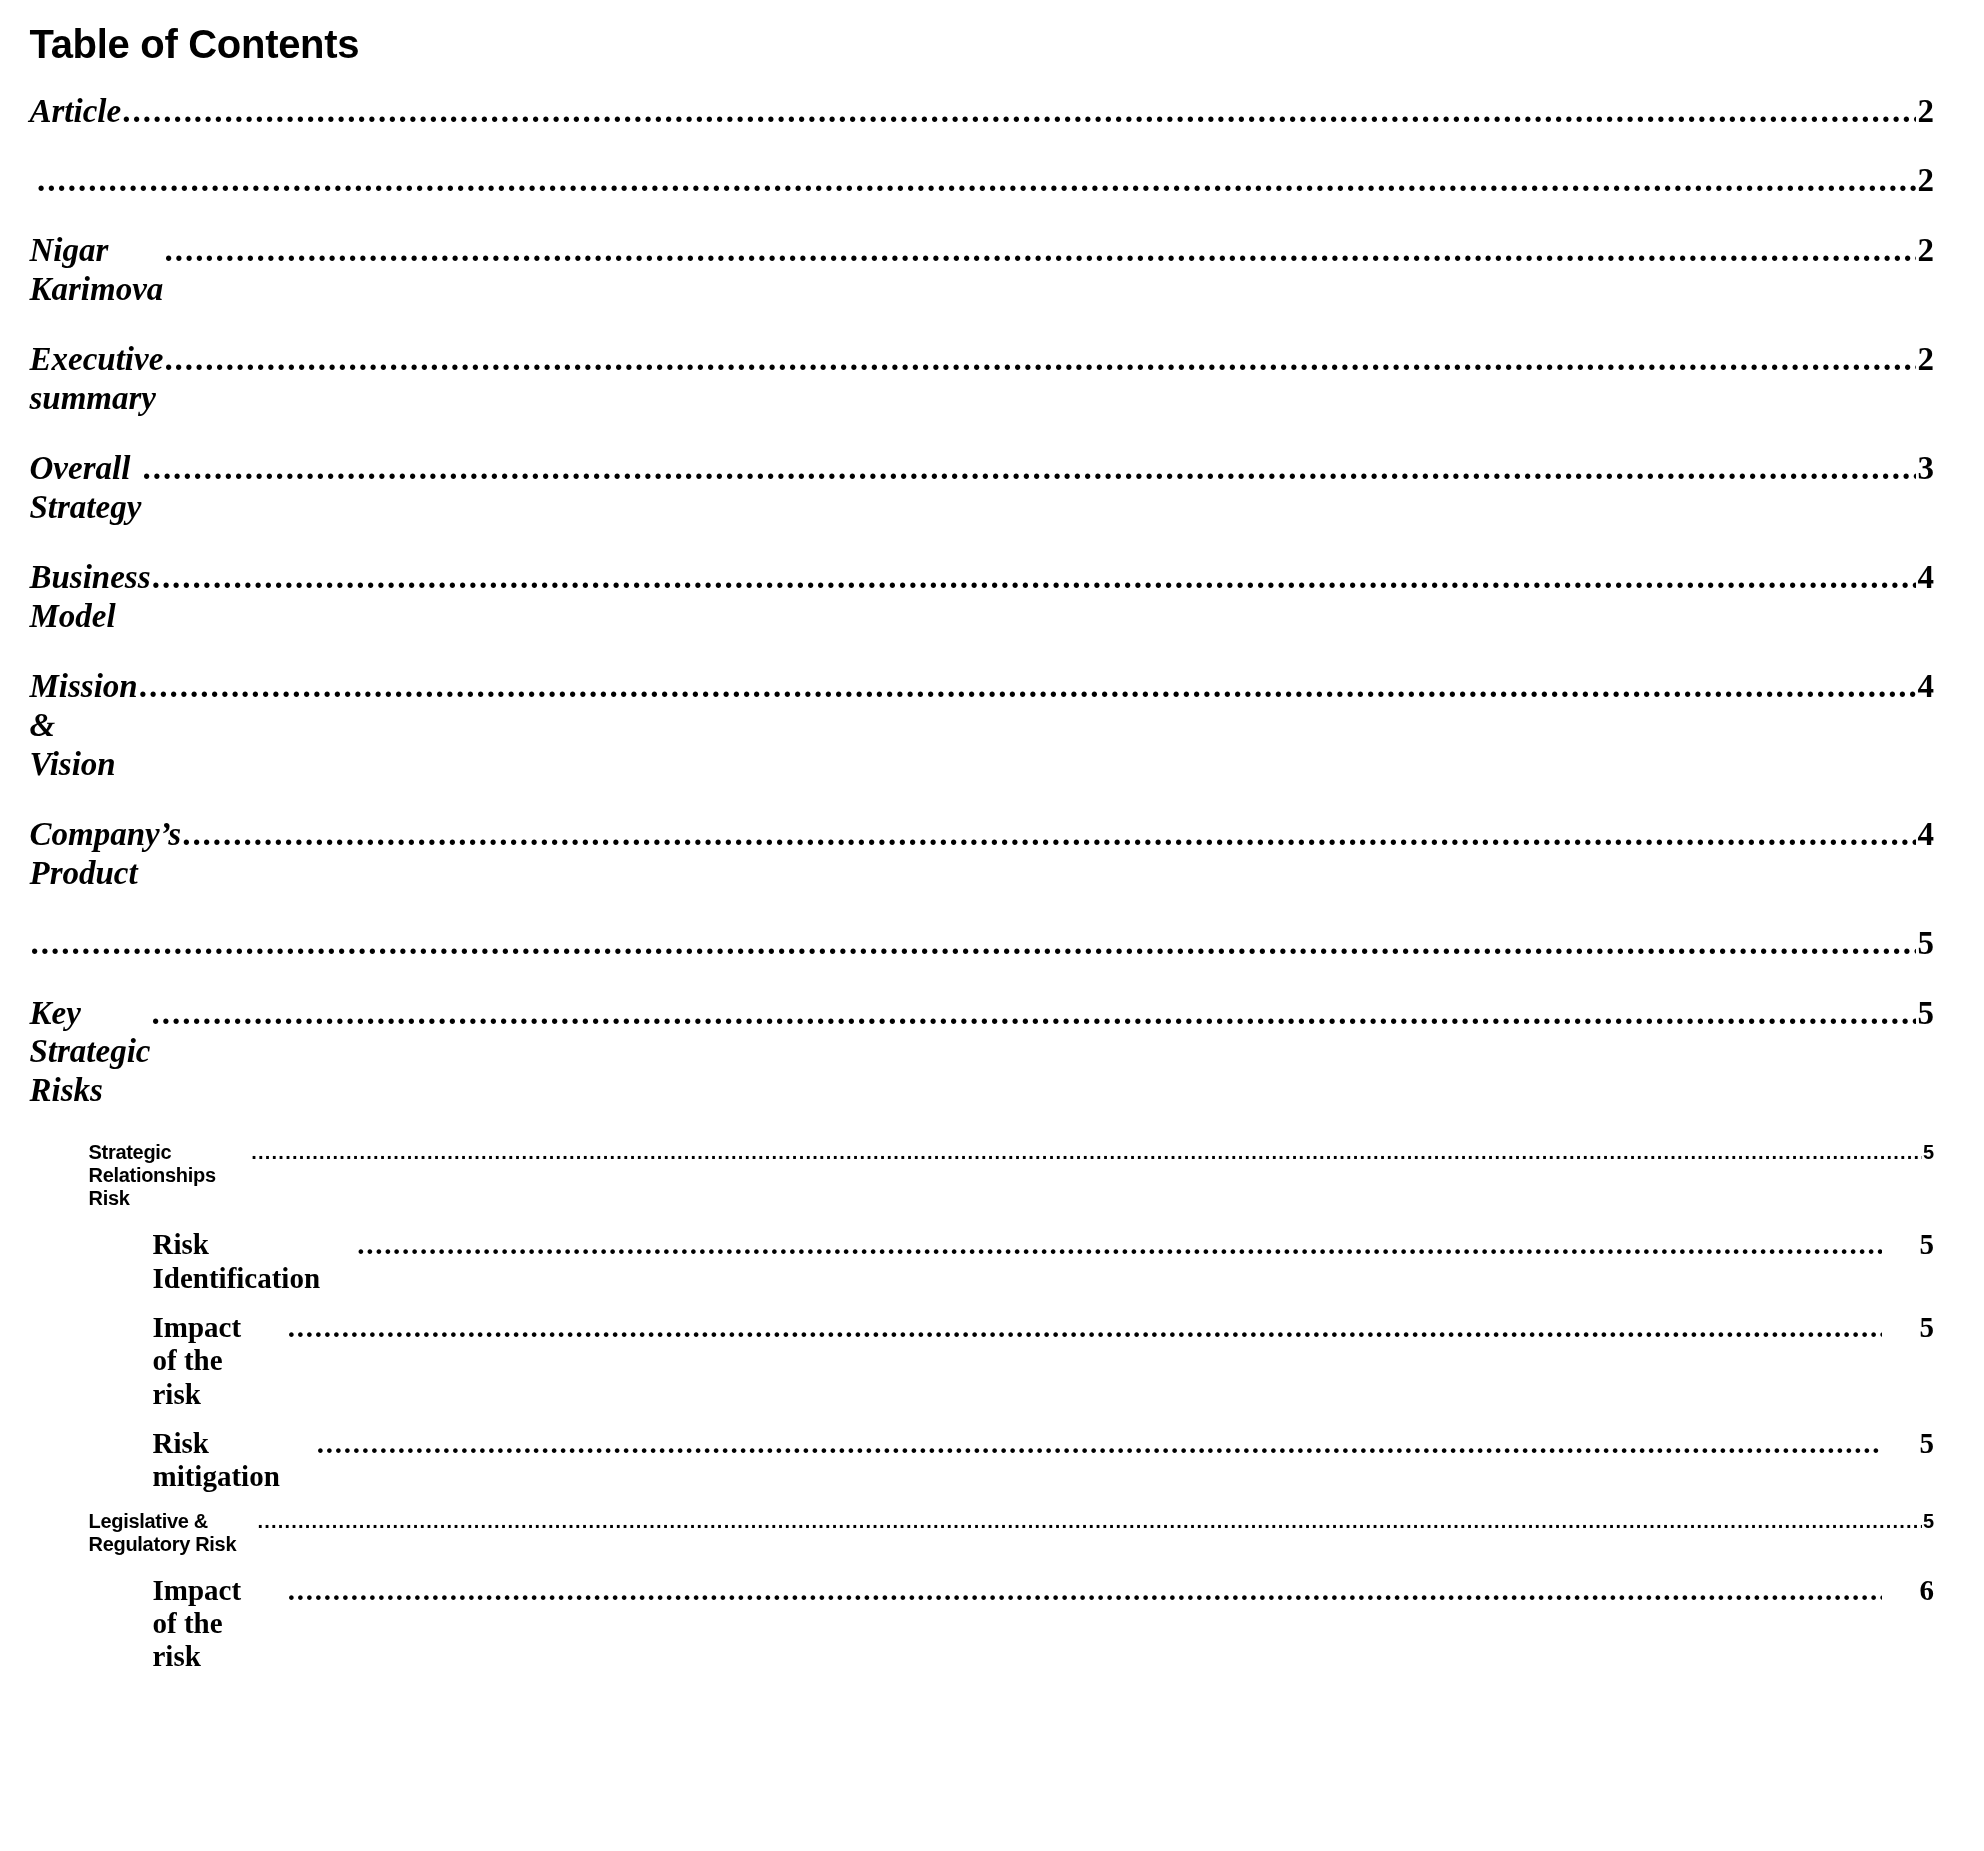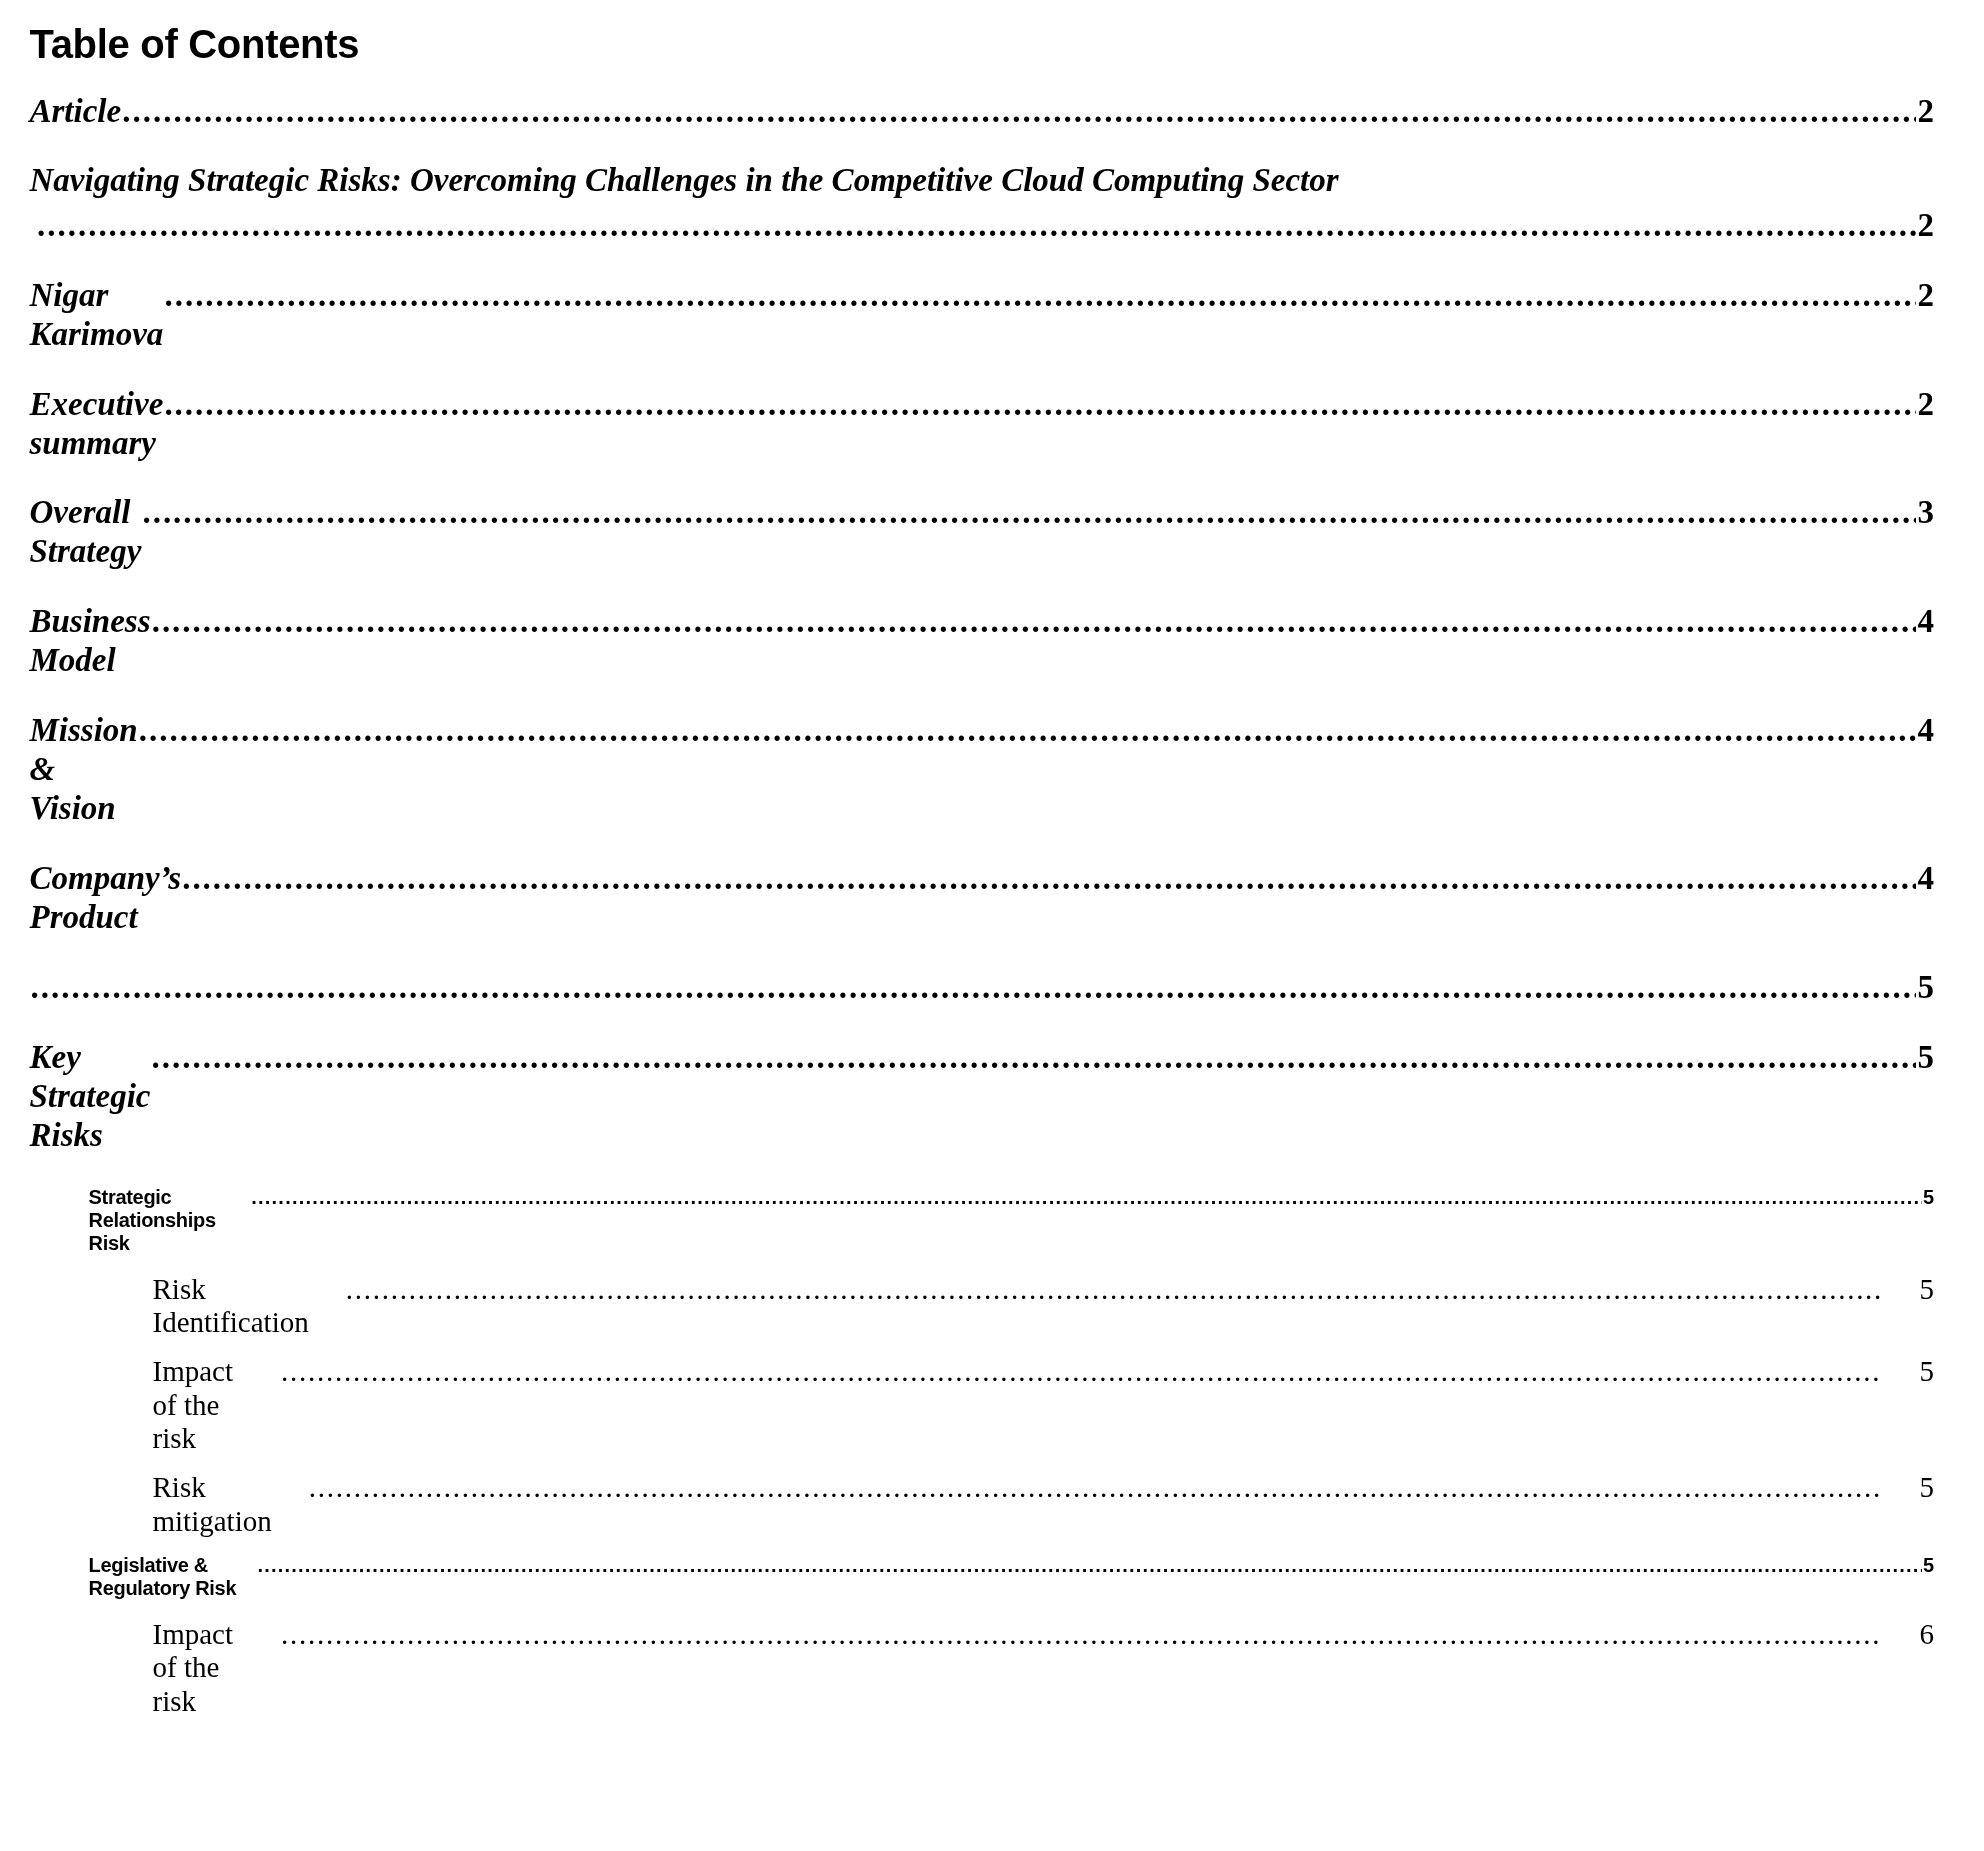--- a/index.html
+++ b/index.html
@@ -101,43 +101,40 @@
     font-weight: bold;
     line-height: 1.15;
     margin: 0 0 18px 0;
     padding-left: 59px;
   }
   .lvl2 .label { letter-spacing: -0.3px; }
 
   
   .lvl3 {
     font-size: 29px;
-    font-weight: normal;
+    font-weight: bold;
     line-height: 1.15;
     margin: 0 0 16px 0;
     padding-left: 123px;
     gap: 36px;
   }
 </style>
 </head>
 <body>
 
 <div class="page">
 
   <div class="toc-title">Table of Contents</div>
 
   <div class="toc-list" id="toc-list">
       <div class="toc-entry lvl1">
         <span class="label">Article</span>
         <span class="leader">................................................................................................................................................................................................................................................................................................................................................................................................................</span>
         <span class="page-num">2</span>
       </div>
-      <div class="toc-entry lvl1 wrap">
-        <span class="label">Navigating Strategic Risks: Overcoming Challenges in the Competitive Cloud Computing Sector</span>
-      </div>
       <div class="lvl1-cont">
         <span class="lead-space"></span>
         <span class="leader">................................................................................................................................................................................................................................................................................................................................................................................................................</span>
         <span class="page-num">2</span>
       </div>
       <div class="toc-entry lvl1">
         <span class="label">Nigar Karimova</span>
         <span class="leader">................................................................................................................................................................................................................................................................................................................................................................................................................</span>
         <span class="page-num">2</span>
       </div>

